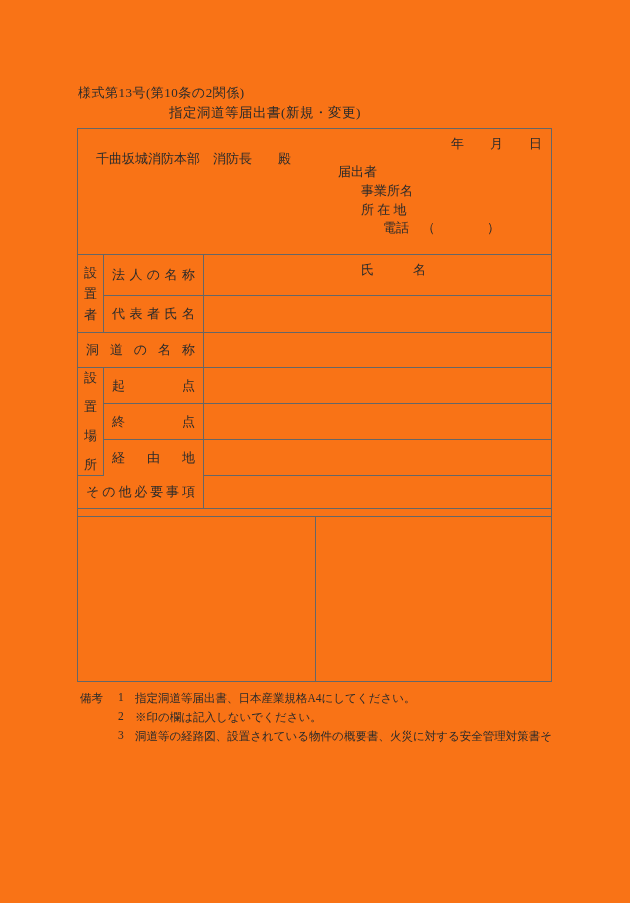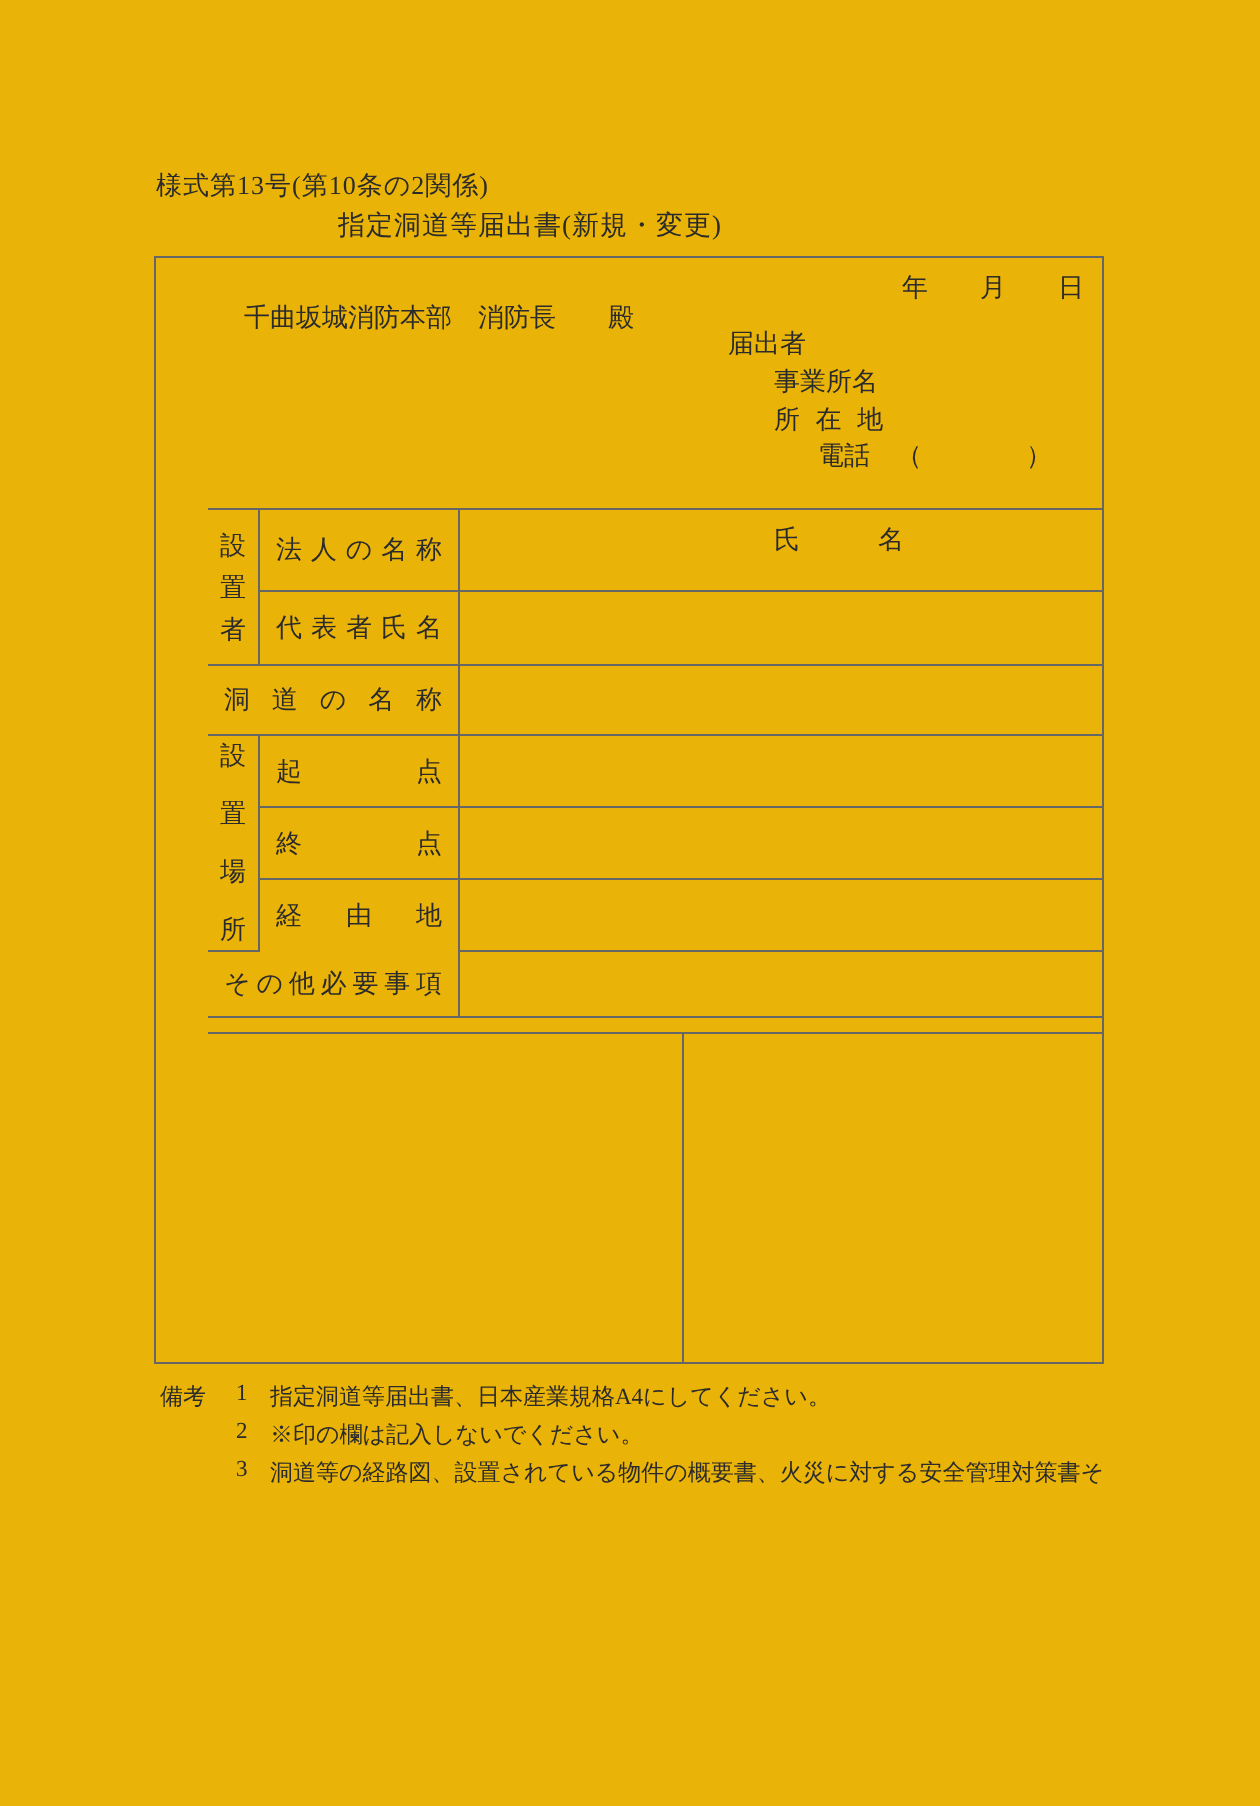--- a/index.html
+++ b/index.html
@@ -3,42 +3,42 @@
 <meta charset="utf-8">
 <style>
   :root{
     --bc:#666;
     --txt:#2b2b2b;
   }
   html,body{margin:0;padding:0;background:#fff;}
   .page{
     position:relative;
     width:630px;height:903px;
-    background:#eab308;
+    background:#f97316;
     color:var(--txt);
     font-family:"Liberation Serif","DejaVu Serif",serif;
     font-size:13px;
     overflow:hidden;
   }
   .form-no{position:absolute;left:78px;top:84px;letter-spacing:.5px;}
   .doc-title{position:absolute;left:0;top:104px;width:530px;text-align:center;font-size:13.5px;letter-spacing:.5px;}
 
   
   .form-table{
     position:absolute;left:77px;top:128px;width:475px;height:554px;
     border:1px solid var(--bc);
     box-sizing:border-box;
-    display:flex;flex-direction:column;padding-left:26px;
+    display:flex;flex-direction:column;
   }
   .head{position:relative;height:125px;border-bottom:1px solid var(--bc);flex:none;}
   .date-line{position:absolute;top:6px;right:9px;}
   .addressee{position:absolute;top:21px;left:18px;}
   .notifier{position:absolute;top:34px;left:260px;}
   .f-biz{position:absolute;top:53px;left:283px;}
-  .f-addr{position:absolute;top:72px;left:283px;font-family:Liberation Mono, monospace;}
+  .f-addr{position:absolute;top:72px;left:283px;}
   .f-phone{position:absolute;top:90px;left:305px;}
   .f-name{position:absolute;top:108px;left:283px;margin-top:24px;}
 
   .main{display:grid;grid-template-columns:26px 100px 1fr;
         grid-template-rows:41px 37px 35px 36px 36px 36px 32px;flex:none;}
   .main>div{box-sizing:border-box;}
   .br{border-right:1px solid var(--bc);}
   .bb{border-bottom:1px solid var(--bc);}
   .cA1{grid-row:1/3;grid-column:1;}
   .cB1{grid-row:1;grid-column:2;} .cC1{grid-row:1;grid-column:3;}

